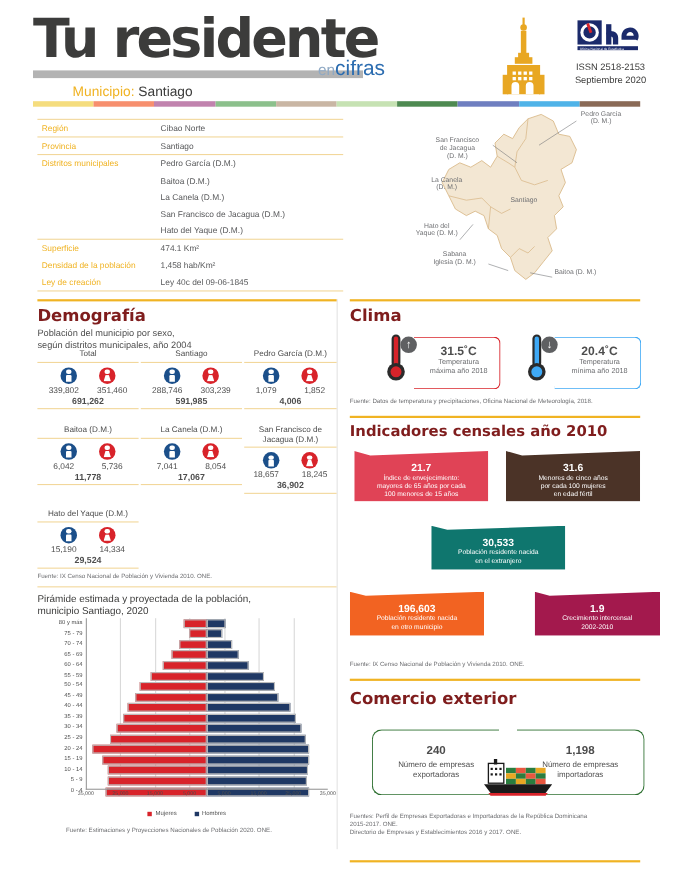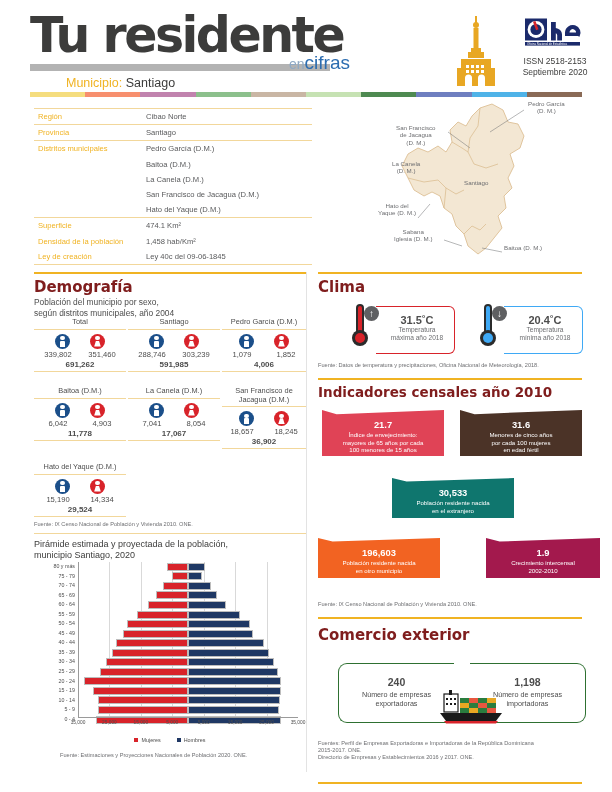--- a/index.html
+++ b/index.html
@@ -358,21 +358,21 @@
             <span class="head"></span>
             <span class="body"></span>
           </div>
           <div class="pcircle f">
             <span class="head"></span>
             <span class="body"></span>
           </div>
         </div>
         <div class="demo-nums">
           <span>6,042</span>
-          <span>4,903</span>
+          <span>5,736</span>
         </div>
         <div class="demo-total">11,778</div>
       </div>
       <div class="demo-cell" style="left: 94px; top: 69px; width: 92px;">
         <div class="demo-head" style="white-space:pre-line">La Canela (D.M.)</div>
         <div class="demo-icons">
           <div class="pcircle m">
             <span class="head"></span>
             <span class="body"></span>
           </div>

